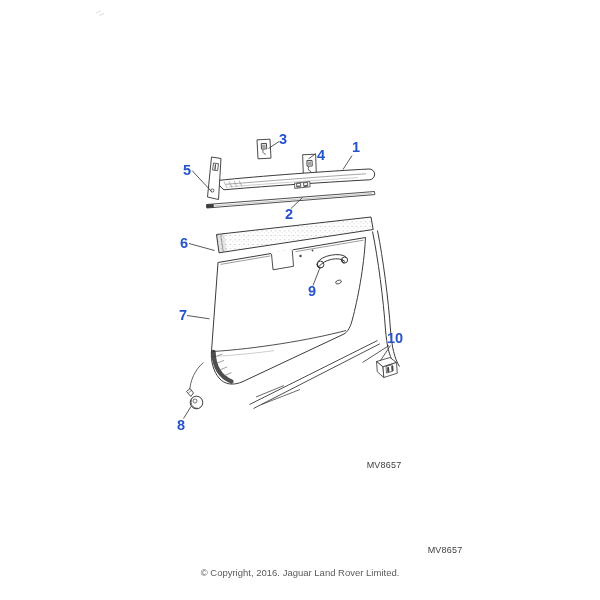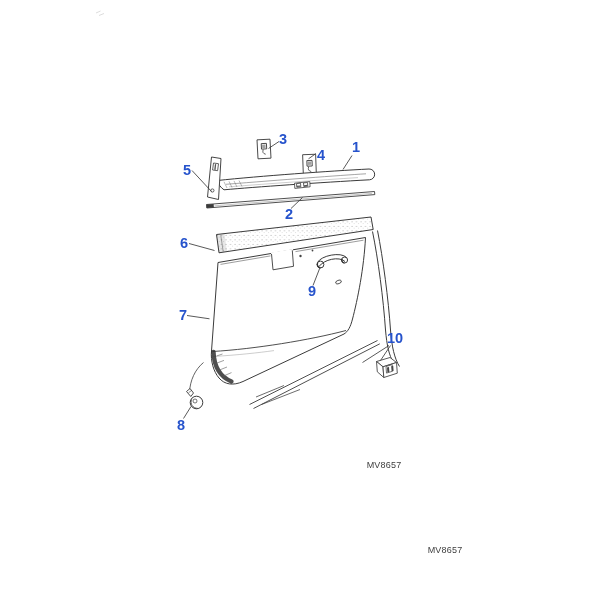--- a/index.html
+++ b/index.html
@@ -175,14 +175,15 @@
     <text x="312" y="296">9</text>
     <text x="395" y="343">10</text>
   </g>
 
   <g class="code-text" fill="#3d3d3d" text-anchor="middle">
     <text x="384" y="468">MV8657</text>
     <text x="445" y="553">MV8657</text>
   </g>
 </svg>
 
+<div class="footer">© Copyright, 2016. Jaguar Land Rover Limited.</div>
 
 </div>
 
 </body></html>

